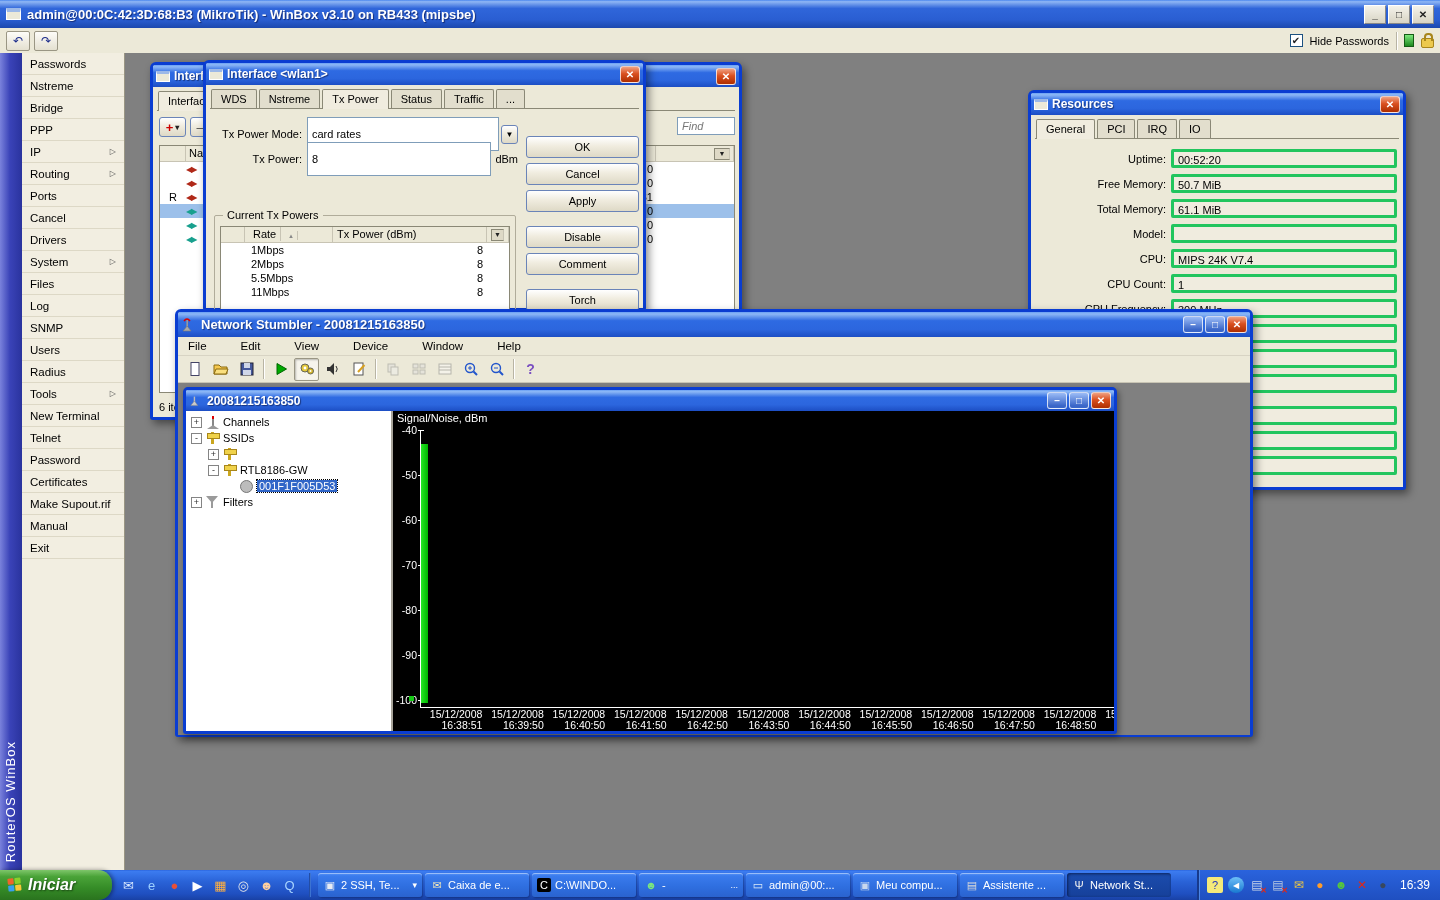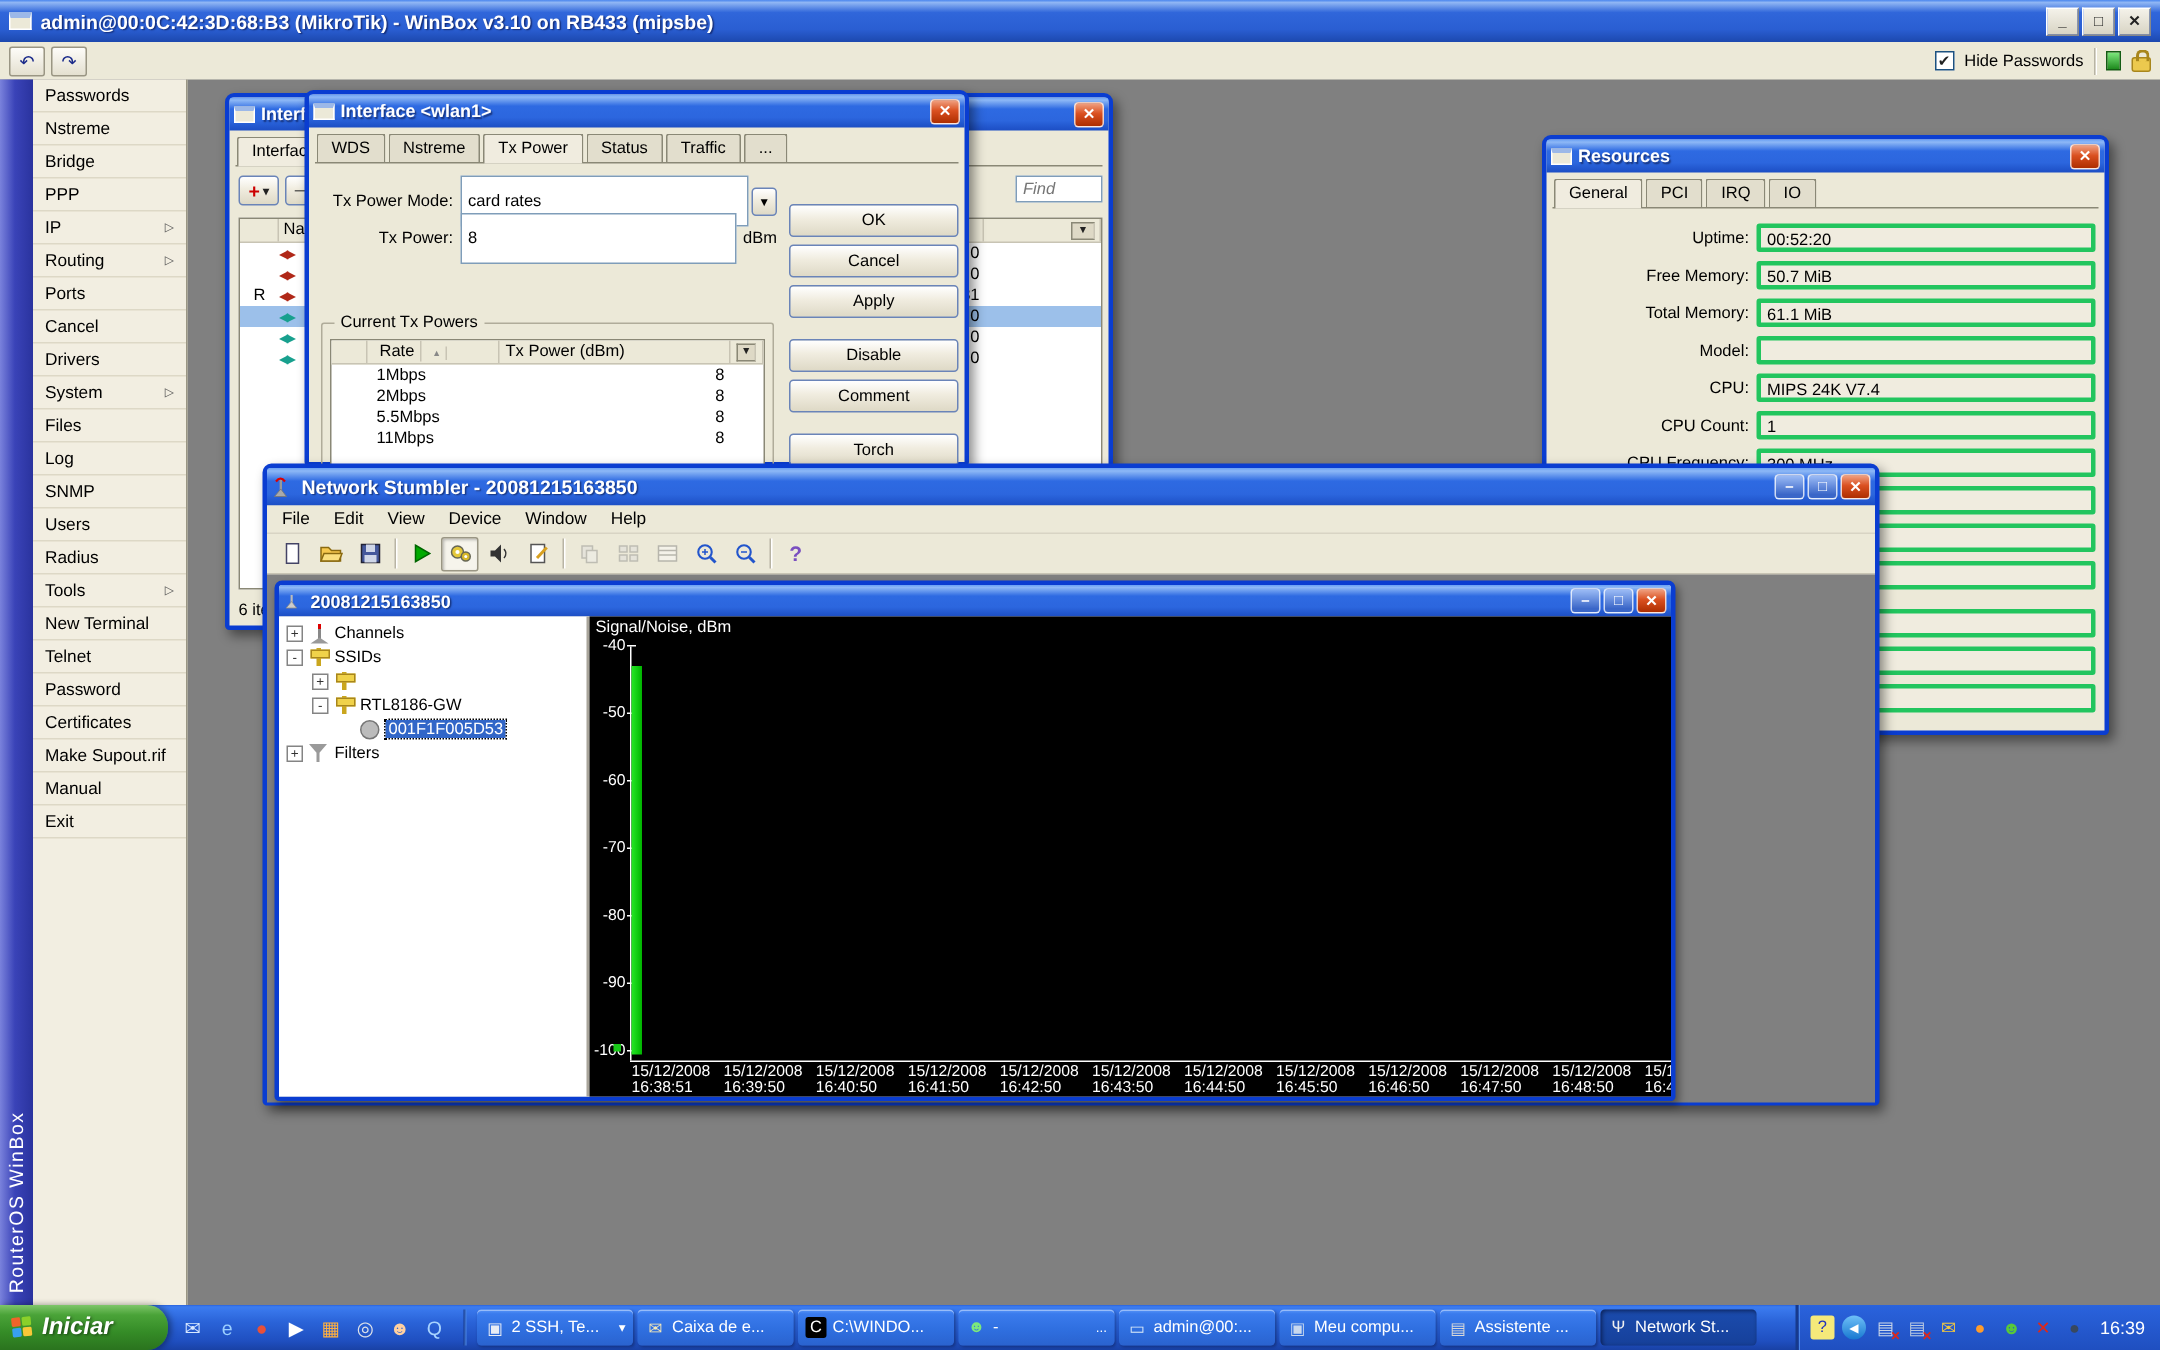--- a/index.html
+++ b/index.html
@@ -98,21 +98,21 @@
   #resources{left:1028px;top:90px;width:378px;height:400px;z-index:2}
   #resrows{padding:10px 6px 0 0}
   .rrow{display:flex;align-items:center;height:19px;margin-bottom:6px}
   .rrow.gap{margin-top:13px}
   .rlab{width:140px;text-align:right;padding-right:5px;font-size:11px;white-space:nowrap}
   .rbox{flex:1;height:19px;background:#f0ecdf;border:3px solid #22c55e;border-radius:2px;font-size:11px;padding:2px 4px;white-space:nowrap;overflow:hidden}
 
   
   #ns{left:175px;top:309px;width:1078px;height:428px;z-index:4;background:#ece9d8}
   #ns .tb{height:25px;font-size:13px}
-  #nsmenu{display:flex;gap:0;height:19px;align-items:center;background:#ece9d8;border-bottom:1px solid #d8d4c4;padding-left:2px}
+  #nsmenu{display:flex;gap:18px;height:19px;align-items:center;background:#ece9d8;border-bottom:1px solid #d8d4c4;padding-left:2px}
   #nsmenu span{padding:2px 8px;font-size:11.5px}
   #nstool{display:flex;align-items:center;height:27px;background:#ece9d8;border-bottom:1px solid #c8c4b4;padding-left:4px;gap:1px}
   .tico-btn{width:25px;height:23px;display:flex;align-items:center;justify-content:center;border:1px solid transparent;border-radius:2px}
   .tico-btn.pressed{border:1px solid #9a9684;background:#f6f4ec;box-shadow:inset 1px 1px 2px rgba(0,0,0,.25)}
   .tico-btn.dis{opacity:.45;filter:grayscale(1)}
   .tsep{width:1px;height:20px;background:#b8b4a4;box-shadow:1px 0 0 #fff;margin:0 3px}
   #nsclient{position:relative;background:#808080;height:352px}
 
   #doc{position:absolute;left:5px;top:4px;width:934px;height:347px;border:3px solid #0a3dd1;border-radius:5px 5px 3px 3px;
     background:#ece9d8;box-shadow:2px 3px 6px rgba(0,0,0,.4)}
@@ -135,21 +135,21 @@
   .tlabel.sel{background:#3166c8;color:#fff;padding:0 2px;outline:1px dotted #000}
 
   #chart{position:relative;flex:1;background:#000;overflow:hidden;color:#fff}
   #chart-title{position:absolute;left:4px;top:1px;font-size:11px}
   #vax{position:absolute;left:27px;top:20px;width:1px;height:276px;background:#fff}
   #hax{position:absolute;left:27px;top:296px;right:0;height:1px;background:#fff}
   #ylabels{position:absolute;left:0;top:14px;width:24px}
   .yl{height:45px;text-align:right;font-size:10.5px;line-height:11px;position:relative}
   .yl::after{content:"";position:absolute;right:-7px;top:5px;width:6px;height:1px;background:#fff}
   #xlabels{position:absolute;left:28px;top:298px;right:0;display:flex;overflow:hidden}
-  .xl{flex:0 0 61.4px;text-align:left;font-size:10.5px;line-height:11px;position:relative}
+  .xl{flex:0 0 61.4px;text-align:right;font-size:10.5px;line-height:11px;position:relative}
   .xl b,.xl em{display:block;font-weight:normal;font-style:normal;white-space:nowrap}
   #sigbar{position:absolute;left:28px;top:33px;width:7px;height:259px;background:linear-gradient(90deg,#25e825,#00b400)}
   #sigdot{position:absolute;left:16px;top:285px;width:5px;height:5px;background:#18c818}
 
   
   #taskbar{position:absolute;left:0;top:870px;width:1440px;height:30px;display:flex;align-items:center;
     background:linear-gradient(180deg,#2a63dd 0%,#3c7cf0 4%,#2a63d8 38%,#1f4fc0 80%,#1941a5 100%)}
   #startbtn{width:112px;height:30px;border-radius:0 14px 14px 0;display:flex;align-items:center;gap:6px;padding:0 32px 0 8px;
     background:linear-gradient(180deg,#7ec66a 0%,#4aa338 22%,#358c27 60%,#2a731e 100%);
     box-shadow:2px 0 4px rgba(0,0,0,.4);color:#fff;font-weight:bold;font-style:italic;font-size:16px;text-shadow:1px 1px 2px rgba(0,0,0,.5)}

